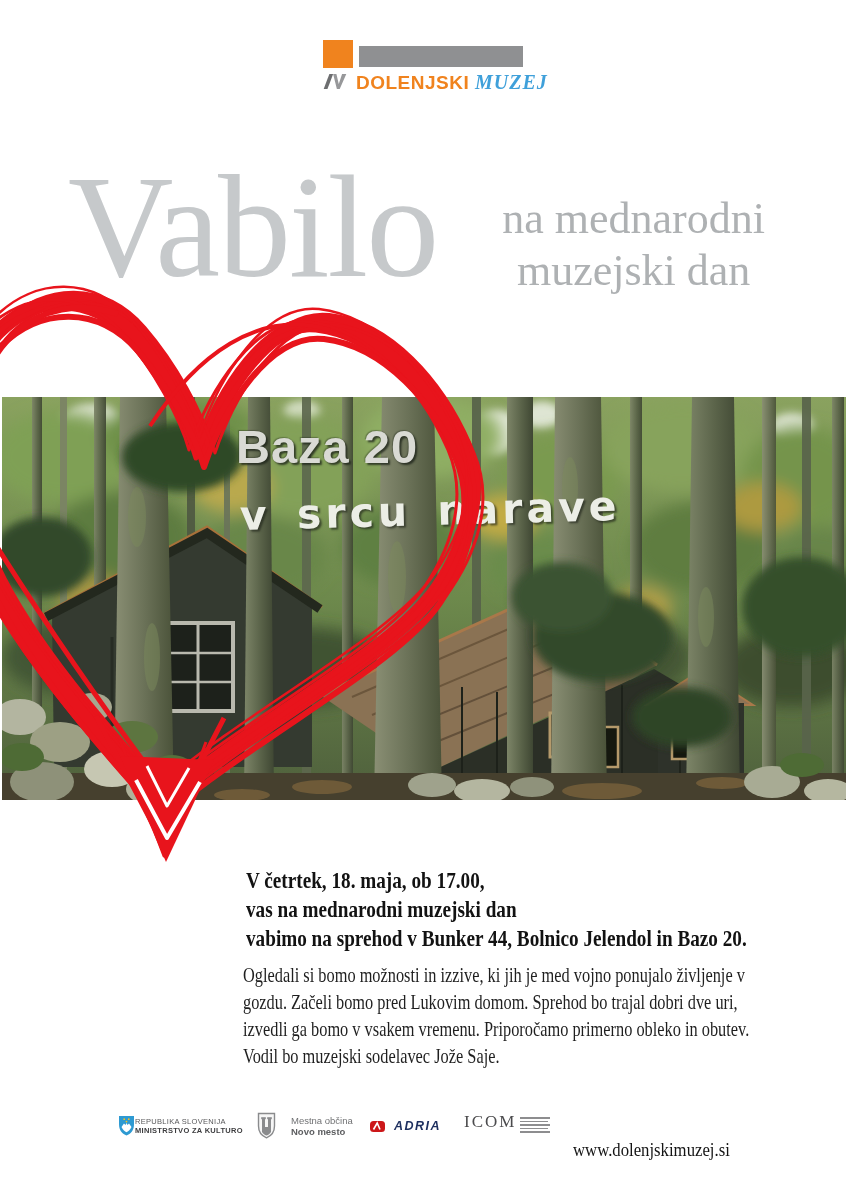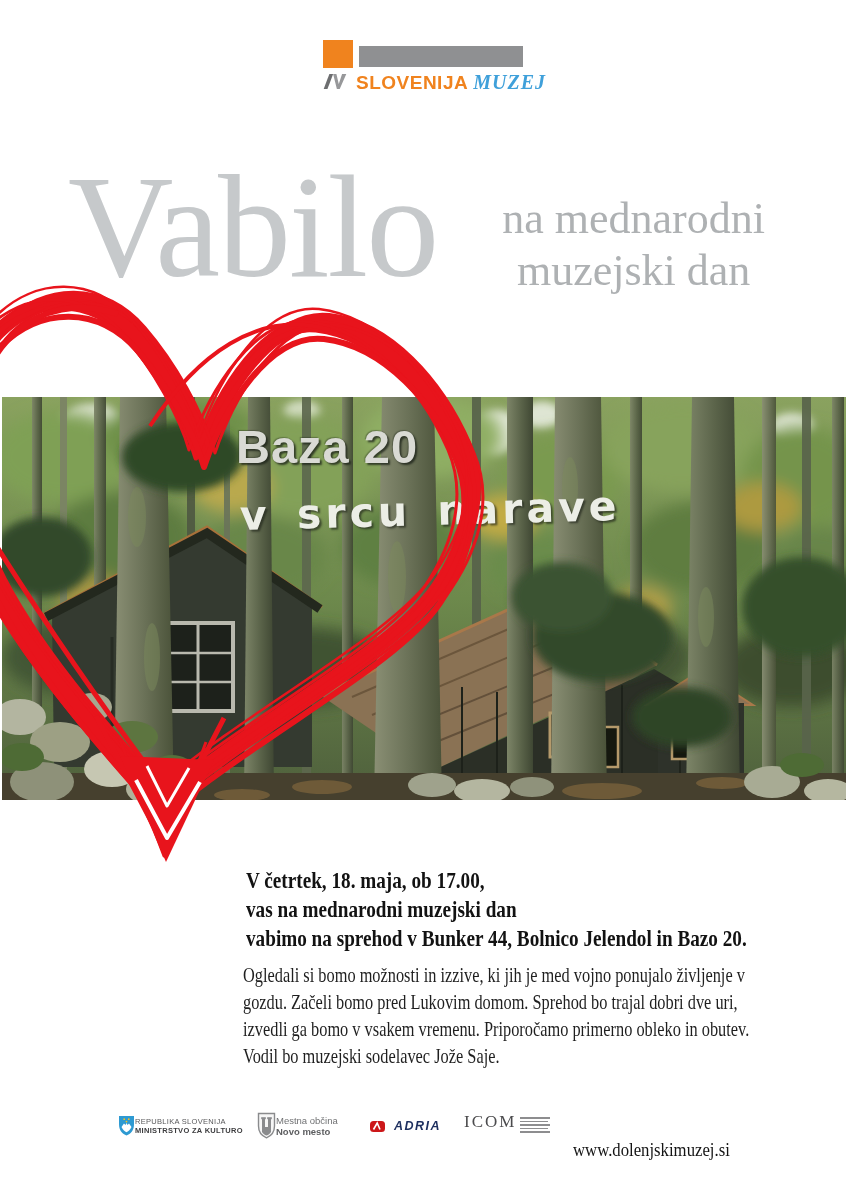--- a/index.html
+++ b/index.html
@@ -37,21 +37,21 @@
   .invite .ln{display:inline-block;transform:scaleX(.8);transform-origin:left;}
   .details{position:absolute;left:243px;top:962px;font-size:21.5px;line-height:27px;
            color:#1f1f1f;white-space:nowrap;}
   .details .ln{display:inline-block;transform:scaleX(.76);transform-origin:left;}
   
   .f-ministry{position:absolute;left:118px;top:1115px;display:flex;align-items:center;}
   .f-ministry .txt{margin-left:0;font-family:"Liberation Sans",sans-serif;font-size:7.5px;
                    line-height:9px;letter-spacing:.3px;color:#59595b;white-space:nowrap;}
   .f-ministry .txt b{color:#3d3d3f;}
   .f-municipality{position:absolute;left:257px;top:1112px;display:flex;align-items:center;}
-  .f-municipality .txt{margin-left:0;font-family:"Liberation Sans",sans-serif;font-size:9.5px;
+  .f-municipality .txt{margin-left:15px;font-family:"Liberation Sans",sans-serif;font-size:9.5px;
                    line-height:11px;color:#717274;white-space:nowrap;}
   .f-municipality .txt b{color:#5d5e60;}
   .f-adria{position:absolute;left:370px;top:1119px;display:flex;align-items:center;}
   .f-adria .txt{margin-left:8px;font-family:"Liberation Sans",sans-serif;font-weight:bold;
                 font-size:12.5px;letter-spacing:1.5px;color:var(--adria-navy);font-style:italic;}
   .f-icom{position:absolute;left:464px;top:1112px;display:flex;align-items:flex-start;}
   .f-icom .word{font-size:17px;letter-spacing:2px;color:#4b4b4d;}
   .f-icom .lines{margin-left:4px;margin-top:5px;}
   .f-icom .lines div{width:28px;height:1.5px;background:#8d8d8f;margin-bottom:2px;}
   .f-icom .lines div:nth-child(odd){width:30px;}
@@ -63,21 +63,21 @@
 
 <div class="poster">
 
   <div class="logo-square"></div>
   <div class="logo-bar"></div>
   <svg class="logo-mark" viewBox="0 0 26 17" width="26" height="17">
     <polygon points="1,16 7,0 11,0 5,16" fill="#6d6e70"></polygon>
     <path d="M11 0 L15 16 L18 16 L25 0 L20.5 0 L17 10.5 L14.5 0 Z" fill="#97989a"></path>
   </svg>
   <div class="logo-text">
-    <span class="dolenjski">SLOVENIJA</span>
+    <span class="dolenjski">DOLENJSKI</span>
     <span class="muzej">MUZEJ</span>
   </div>
 
   <div class="title">Vabilo</div>
   <div class="subtitle">
     <div>na mednarodni</div>
     <div>muzejski dan</div>
   </div>
 
   <div class="photo">

